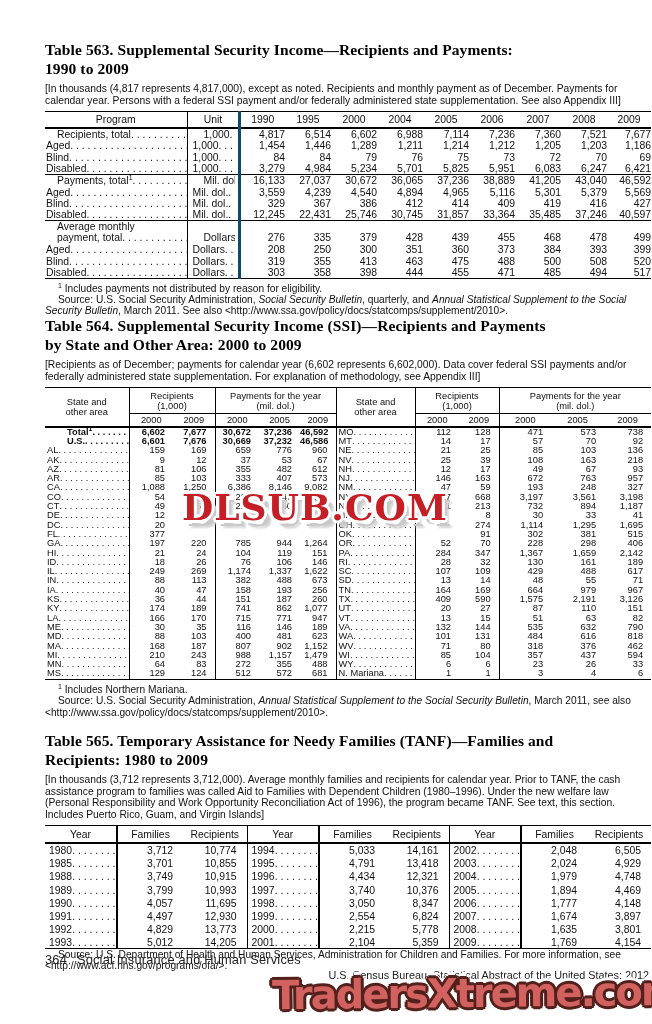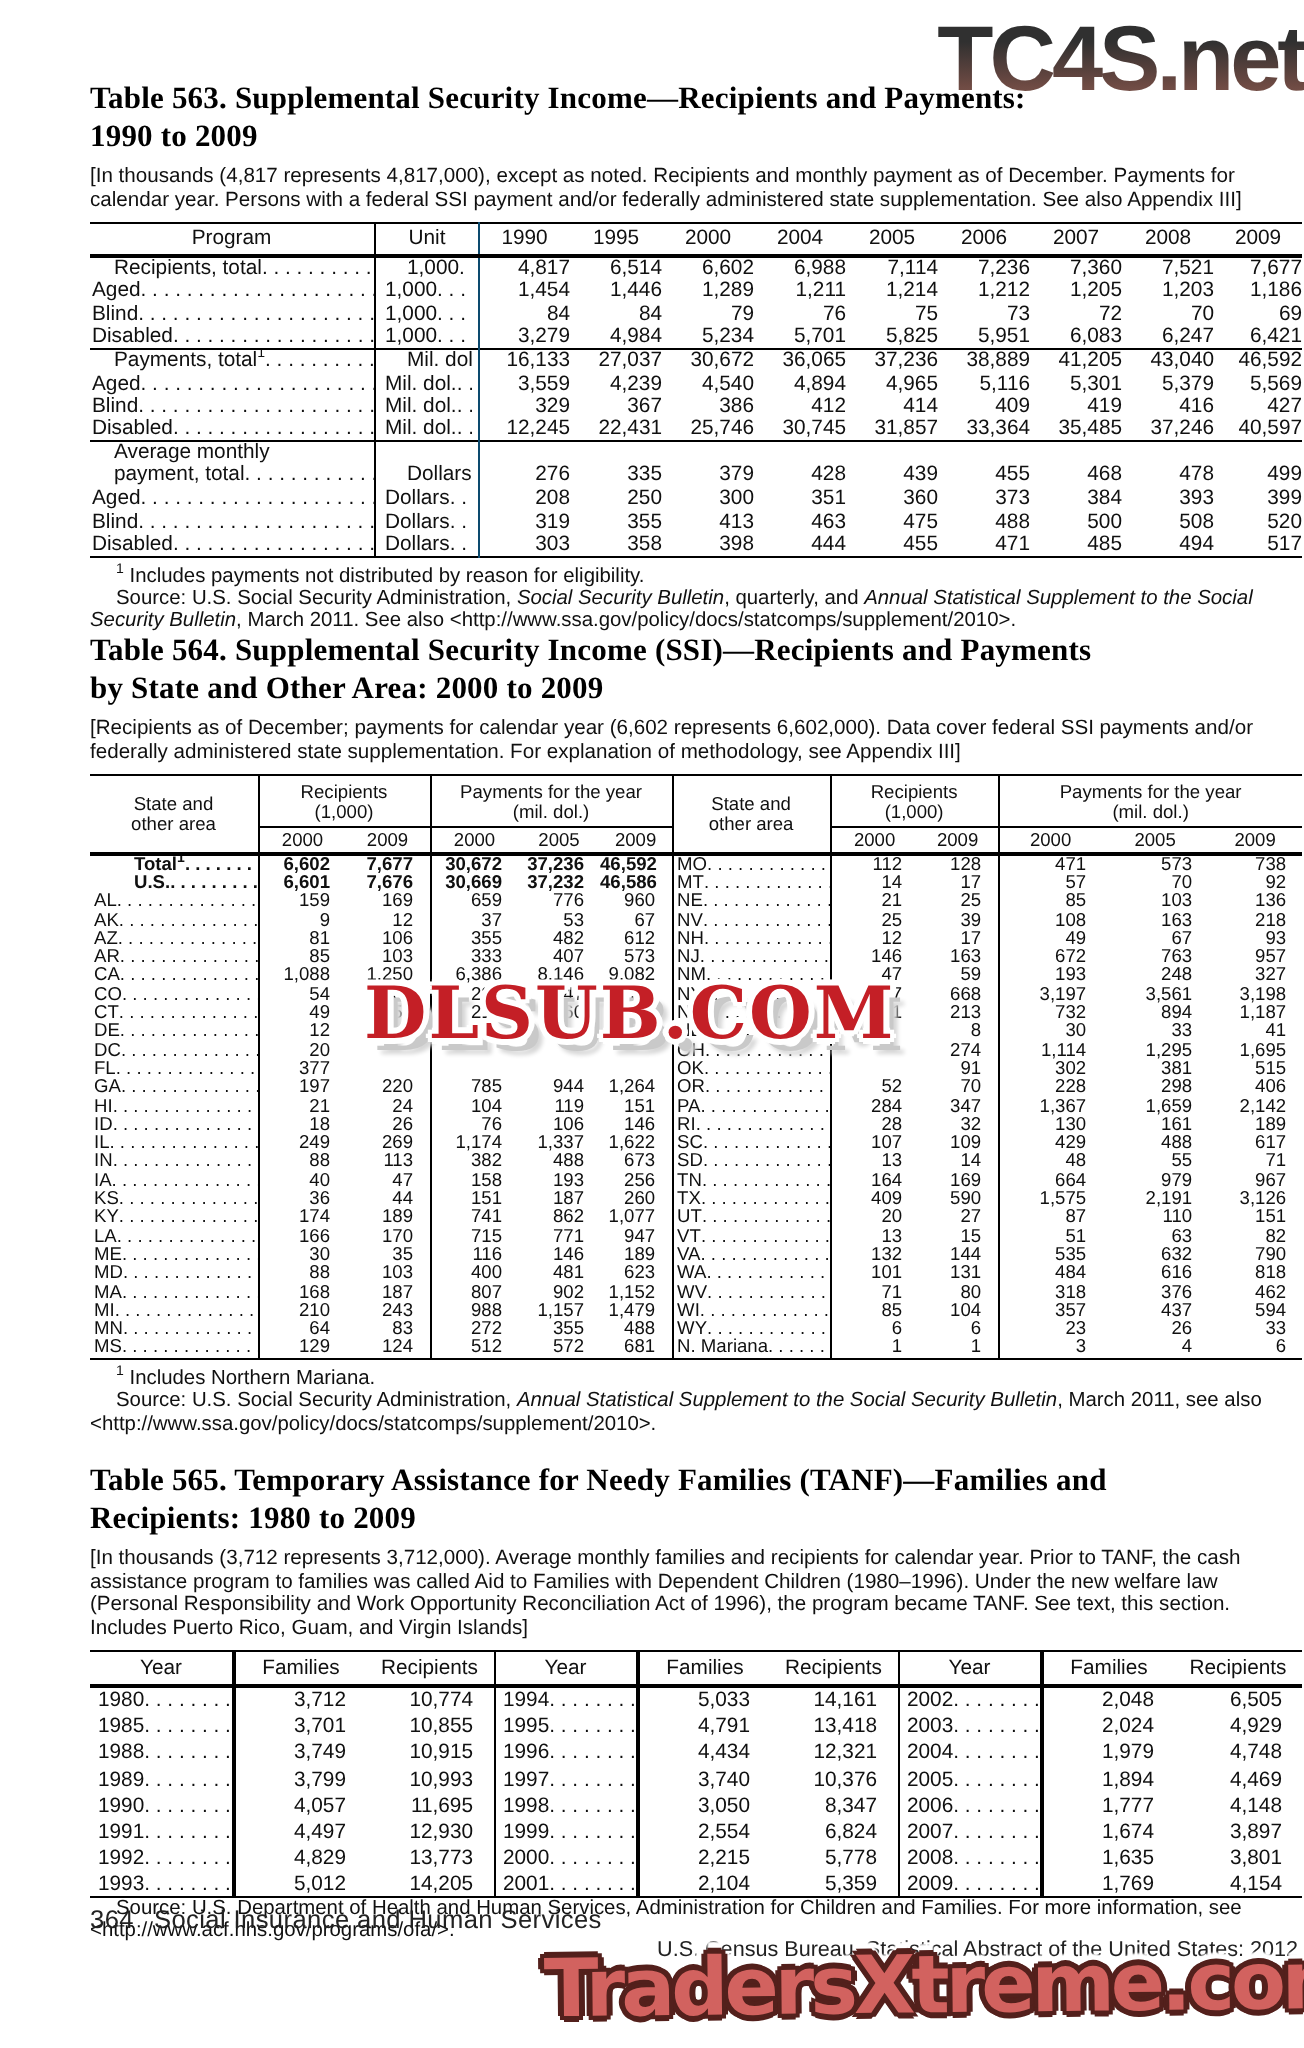--- a/index.html
+++ b/index.html
@@ -25,21 +25,21 @@
   tr.b{font-weight:bold;}
   td.bld{font-weight:bold;}
   
   .t563{font-size:10.4px;}
   .t563 thead tr{height:16px;border-top:1px solid #000;border-bottom:2px solid #000;}
   .t563 thead th{text-align:center;font-size:10.4px;vertical-align:middle;}
   .t563 tbody{border-bottom:1px solid #000;}
   .t563 tbody tr{height:11.6px;}
   .t563 tbody tr.ge{border-bottom:1px solid #000;}
   .t563 .prog{border-right:1px solid #000;}
-  .t563 .unitc{border-right:1px solid #0c4a6e;padding-left:4px;padding-right:3px;}
+  .t563 .unitc{border-right:3px solid #0c4a6e;padding-left:4px;padding-right:3px;}
   .t563 tr.b .tx{padding-left:12px;}
   .t563 tbody .tx{padding-left:1px;}
   .t563 .l1{padding-left:12px;white-space:nowrap;}
   .t563 .l2 .tx{padding-left:20px;}
   
   .t564{font-size:9.3px;}
   .t564 thead{border-top:1px solid #000;border-bottom:2px solid #000;}
   .t564 thead th{text-align:center;vertical-align:middle;font-size:9.3px;line-height:10px;}
   .t564 thead tr.r1{height:26px;} .t564 thead tr.r2{height:13px;}
   .t564 tbody{border-bottom:1px solid #000;}
@@ -1358,17 +1358,16 @@
             <td class="num c-rec edge">4,154</td>
           </tr>
         </tbody>
     </table>
     <p class="src"><span>Source: U.S. Department of Health and Human Services, Administration for Children and Families. For more information, see &lt;http://www.acf.hhs.gov/programs/ofa/&gt;.</span></p>
   </section>
 
   <div id="pagefoot"><span class="pn">364</span><span>Social Insurance and Human Services</span></div>
   <div id="census">U.S. Census Bureau, Statistical Abstract of the United States: 2012</div>
 
-  <div class="wm wm-top">TC4S.net</div>
   <div class="wm wm-mid">DLSUB.COM</div>
   <div class="wm wm-bot">TradersXtreme.com</div>
 
 </div>
 
 </body></html>

